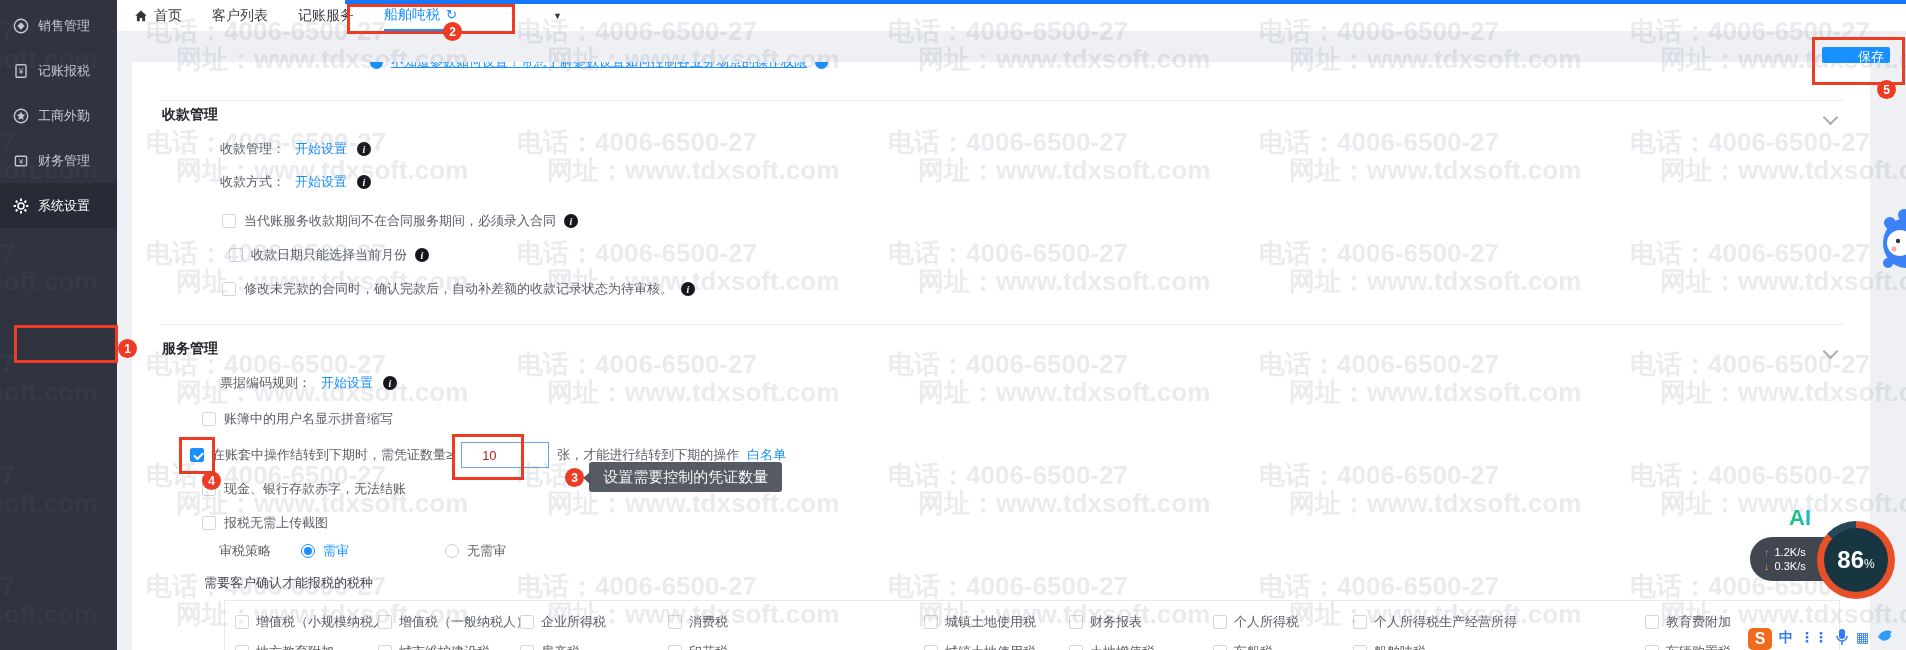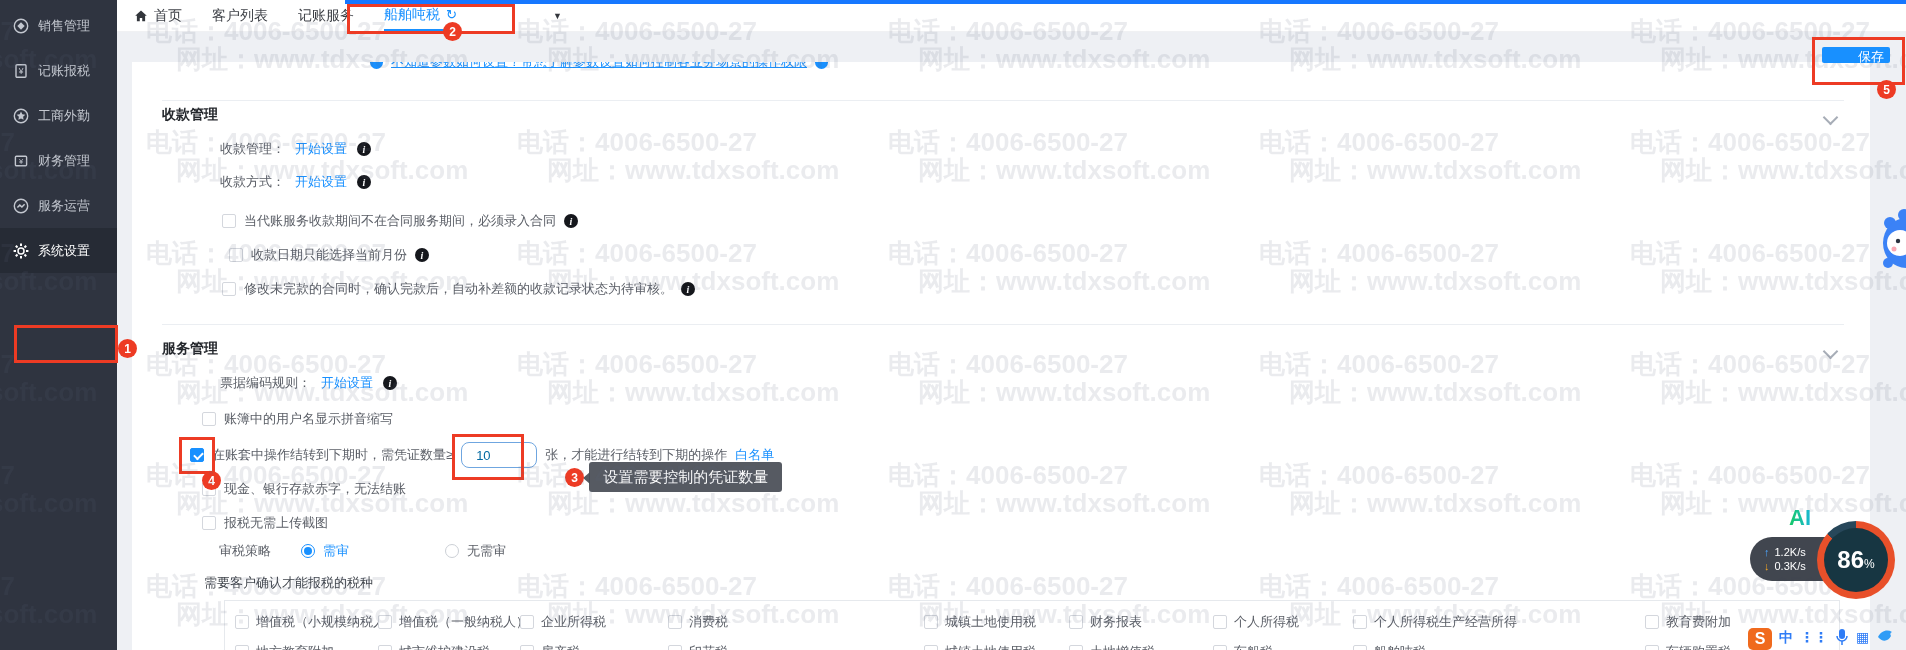--- a/index.html
+++ b/index.html
@@ -37,21 +37,21 @@
   .cbrow{position:absolute;display:flex;align-items:center;gap:8px;font-size:13px;color:#5a5e66;cursor:pointer;}
   .cb{width:14px;height:14px;border:1px solid #d4d7dd;border-radius:2px;background:#fff;flex:none;position:relative;box-sizing:border-box;}
   .cb.on{background:#1890ff;border-color:#1890ff;}
   .cb.on::after{content:"";position:absolute;left:3px;top:3px;width:7px;height:4px;border-left:2px solid #fff;border-bottom:2px solid #fff;transform:rotate(-45deg);}
   .radio{width:14px;height:14px;border:1px solid #ccd0d6;border-radius:50%;background:#fff;flex:none;position:relative;box-sizing:border-box;}
   .radio.on{border-color:#1890ff;}
   .radio.on::after{content:"";position:absolute;left:2px;top:2px;width:8px;height:8px;border-radius:50%;background:#1890ff;}
   .radio-g{display:flex;align-items:center;gap:8px;cursor:pointer;}
   .rlabel{font-size:13px;color:#5a5e66;}
   .rlabel.blue{color:#1890ff;}
-  .vinput{width:46px;height:24px;border:1px solid #6fa6e0;border-radius:8px;font-size:13px;color:#0369a1;padding:0 14px;outline:none;font-family:inherit;}
+  .vinput{width:46px;height:24px;border:1px solid #6fa6e0;border-radius:0;font-size:13px;color:#b91c1c;padding:0 20px;outline:none;font-family:inherit;}
   .inwrap,.cbwrap{position:relative;display:inline-flex;align-items:center;}
   .tax-title{position:absolute;left:72px;font-size:13px;color:#40454c;}
   .tax-box{position:absolute;left:92px;right:30px;top:538px;height:80px;border:1px solid #e6e9ed;background:#fff;}
   .tcell{position:absolute;display:flex;align-items:center;gap:7px;font-size:13px;color:#5a5e66;cursor:pointer;white-space:nowrap;}
   
   .rbox{position:absolute;border:3px solid #ed3b24;z-index:24;pointer-events:none;}
   .anno{position:absolute;width:19px;height:19px;border-radius:50%;background:#ed3b24;color:#fff;font-size:12px;font-weight:bold;display:flex;align-items:center;justify-content:center;z-index:25;}
   .tooltip{position:absolute;left:128px;top:20px;height:30px;background:rgba(73,78,86,0.93);color:#fff;font-size:15px;display:flex;align-items:center;padding:0 14px;border-radius:3px;white-space:nowrap;z-index:23;}
   .tip-arrow{position:absolute;left:-6px;top:10px;width:0;height:0;border-top:6px solid transparent;border-bottom:6px solid transparent;border-right:7px solid rgba(73,78,86,0.93);}
   
@@ -174,27 +174,20 @@
         </svg>
       <span>工商外勤</span>
     </div>
     <div class="side-item">
       <svg width="16" height="16" viewBox="0 0 16 16">
           <rect x="2.4" y="3.2" width="11.2" height="9.6" rx="1" fill="none" stroke="currentColor" stroke-width="1.4"></rect>
           <text x="8" y="10.6" text-anchor="middle" font-size="7.5" fill="currentColor">¥</text>
         </svg>
       <span>财务管理</span>
     </div>
-    <div class="side-item">
-      <svg width="16" height="16" viewBox="0 0 16 16">
-          <circle cx="8" cy="8" r="6.7" fill="none" stroke="currentColor" stroke-width="1.4"></circle>
-          <polyline points="4.4,9.6 6.8,7.1 8.9,9 11.6,6.2" fill="none" stroke="currentColor" stroke-width="1.5"></polyline>
-        </svg>
-      <span>服务运营</span>
-    </div>
     <div class="side-item active">
       <svg width="16" height="16" viewBox="0 0 16 16">
           <circle cx="8" cy="8" r="3" fill="none" stroke="currentColor" stroke-width="1.5"></circle>
           <g stroke="currentColor" stroke-width="2">
             <line x1="8" y1="0.6" x2="8" y2="3"></line>
             <line x1="8" y1="13" x2="8" y2="15.4"></line>
             <line x1="0.6" y1="8" x2="3" y2="8"></line>
             <line x1="13" y1="8" x2="15.4" y2="8"></line>
             <line x1="2.8" y1="2.8" x2="4.5" y2="4.5"></line>
             <line x1="11.5" y1="11.5" x2="13.2" y2="13.2"></line>

